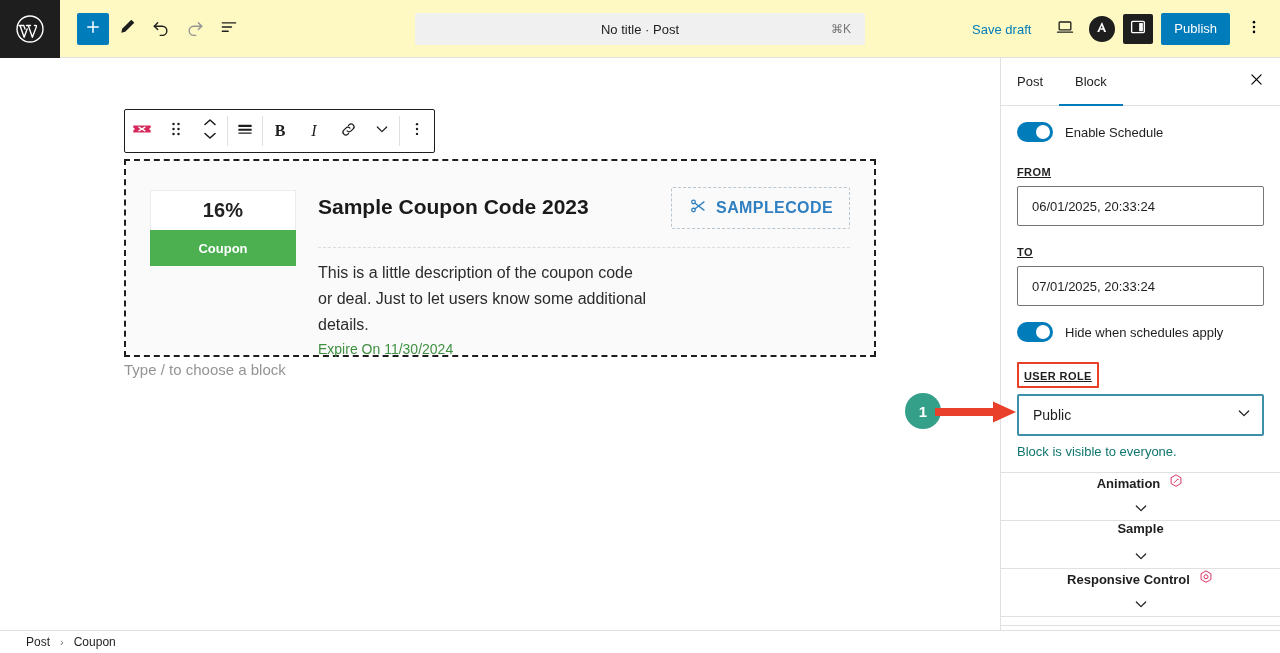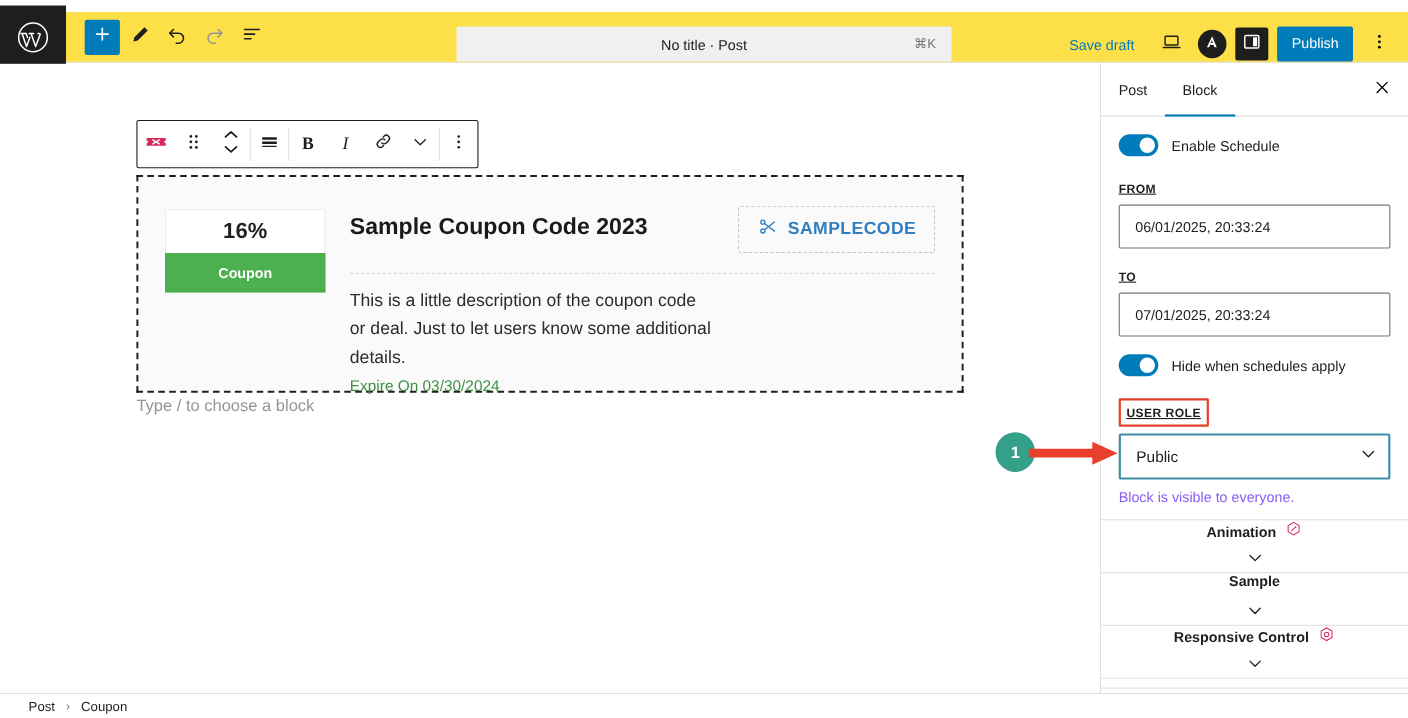--- a/index.html
+++ b/index.html
@@ -6,22 +6,22 @@
   html, body {
     width: 1280px; height: 653px;
     font-family: "Liberation Sans", sans-serif;
     background: #ffffff;
     overflow: hidden;
     -webkit-font-smoothing: antialiased;
   }
 
   
   .topbar {
-    position: absolute; top: 11px; left: 0; width: 1280px; height: 46px;
-    background: #fde047;
+    position: absolute; top: 0; left: 0; width: 1280px; height: 58px;
+    background: #fef9c3;
     border-bottom: 1px solid #e0e0e0;
     display: flex; align-items: center;
   }
   .wp-logo-btn {
     width: 60px; height: 58px; background: #1e1e1e;
     display: flex; align-items: center; justify-content: center;
     flex: 0 0 60px;
   }
   .wp-logo-btn svg { display: block; }
 
@@ -187,21 +187,21 @@
   .select-wrap { position: relative; }
   .select-box {
     width: 100%; height: 42px; border: 2px solid #3d8fa8; border-radius: 2px;
     padding: 0 14px; font-size: 14px; color: #1e1e1e; background: #fff;
     display: flex; align-items: center; cursor: pointer;
   }
   .select-caret {
     position: absolute; right: 12px; top: 50%; transform: translateY(-50%);
     pointer-events: none; color: #1e1e1e;
   }
-  .helper-text { font-size: 13px; color: #8b5cf6; margin-top: 8px; }
+  .helper-text { font-size: 13px; color: #0f766e; margin-top: 8px; }
 
   .panel-row {
     border-top: 1px solid #e0e0e0;
     height: 48px; display: flex; align-items: center; justify-content: space-between;
     padding: 0 16px; cursor: pointer; flex-direction: column;
   }
   .panel-row-left { display: flex; align-items: center; gap: 8px; }
   .panel-title { font-size: 13px; font-weight: 600; color: #1e1e1e; }
   .panels { position: absolute; left: 0; right: 0; top: 414px; }
 
@@ -415,21 +415,21 @@
                   <circle cx="6" cy="17.4" r="2.4"></circle>
                 <path d="M8.1 8.2 20 17.5M8.1 15.8 20 6.5"></path>
               </svg>
             </span>
             <span class="code-text">SAMPLECODE</span>
           </div>
         </div>
         <div class="coupon-divider"></div>
         <div class="coupon-body">
           <div class="coupon-desc">This is a little description of the coupon code or deal. Just to let users know some additional details.</div>
-          <div class="coupon-expire">Expire On 03/30/2024</div>
+          <div class="coupon-expire">Expire On 11/30/2024</div>
         </div>
       </div>
     </div>
   </div>
 
   <div class="placeholder-line">Type / to choose a block</div>
 </div>
 
 <div class="sidebar">
   <div class="sb-tabs">

